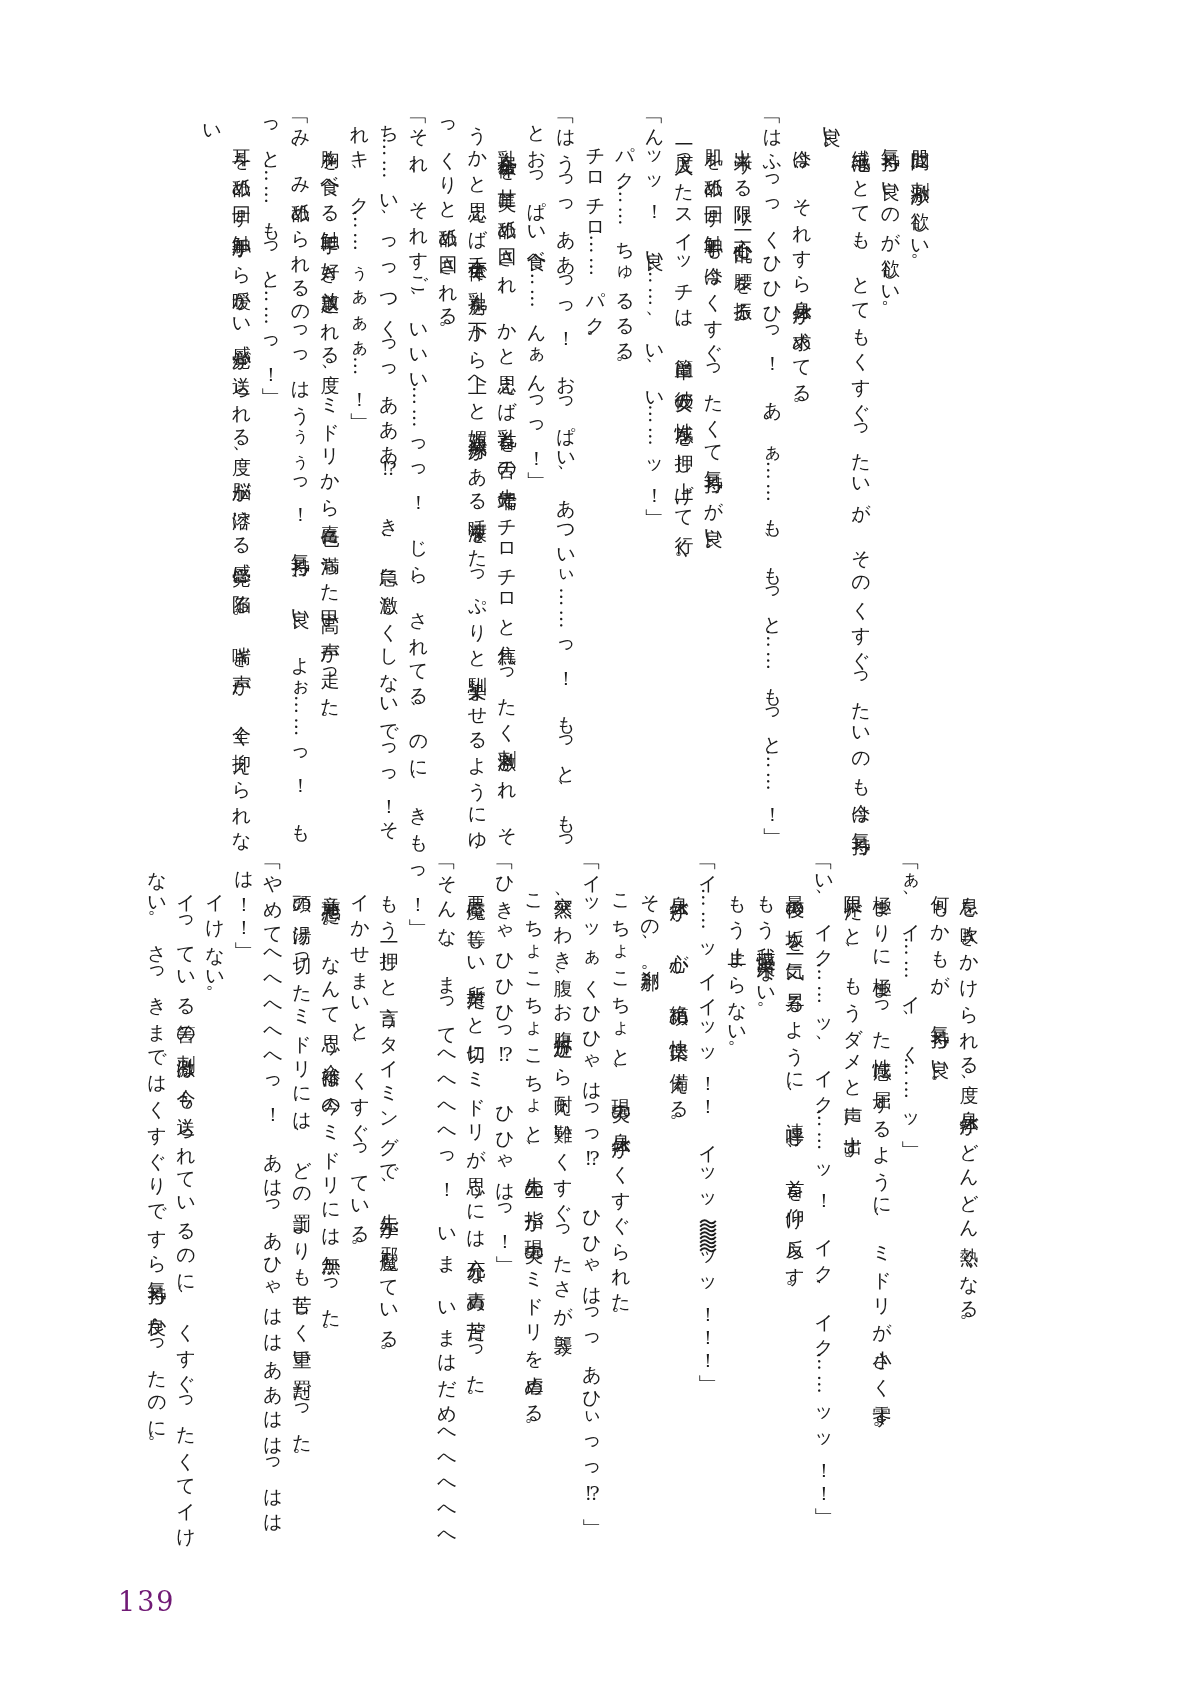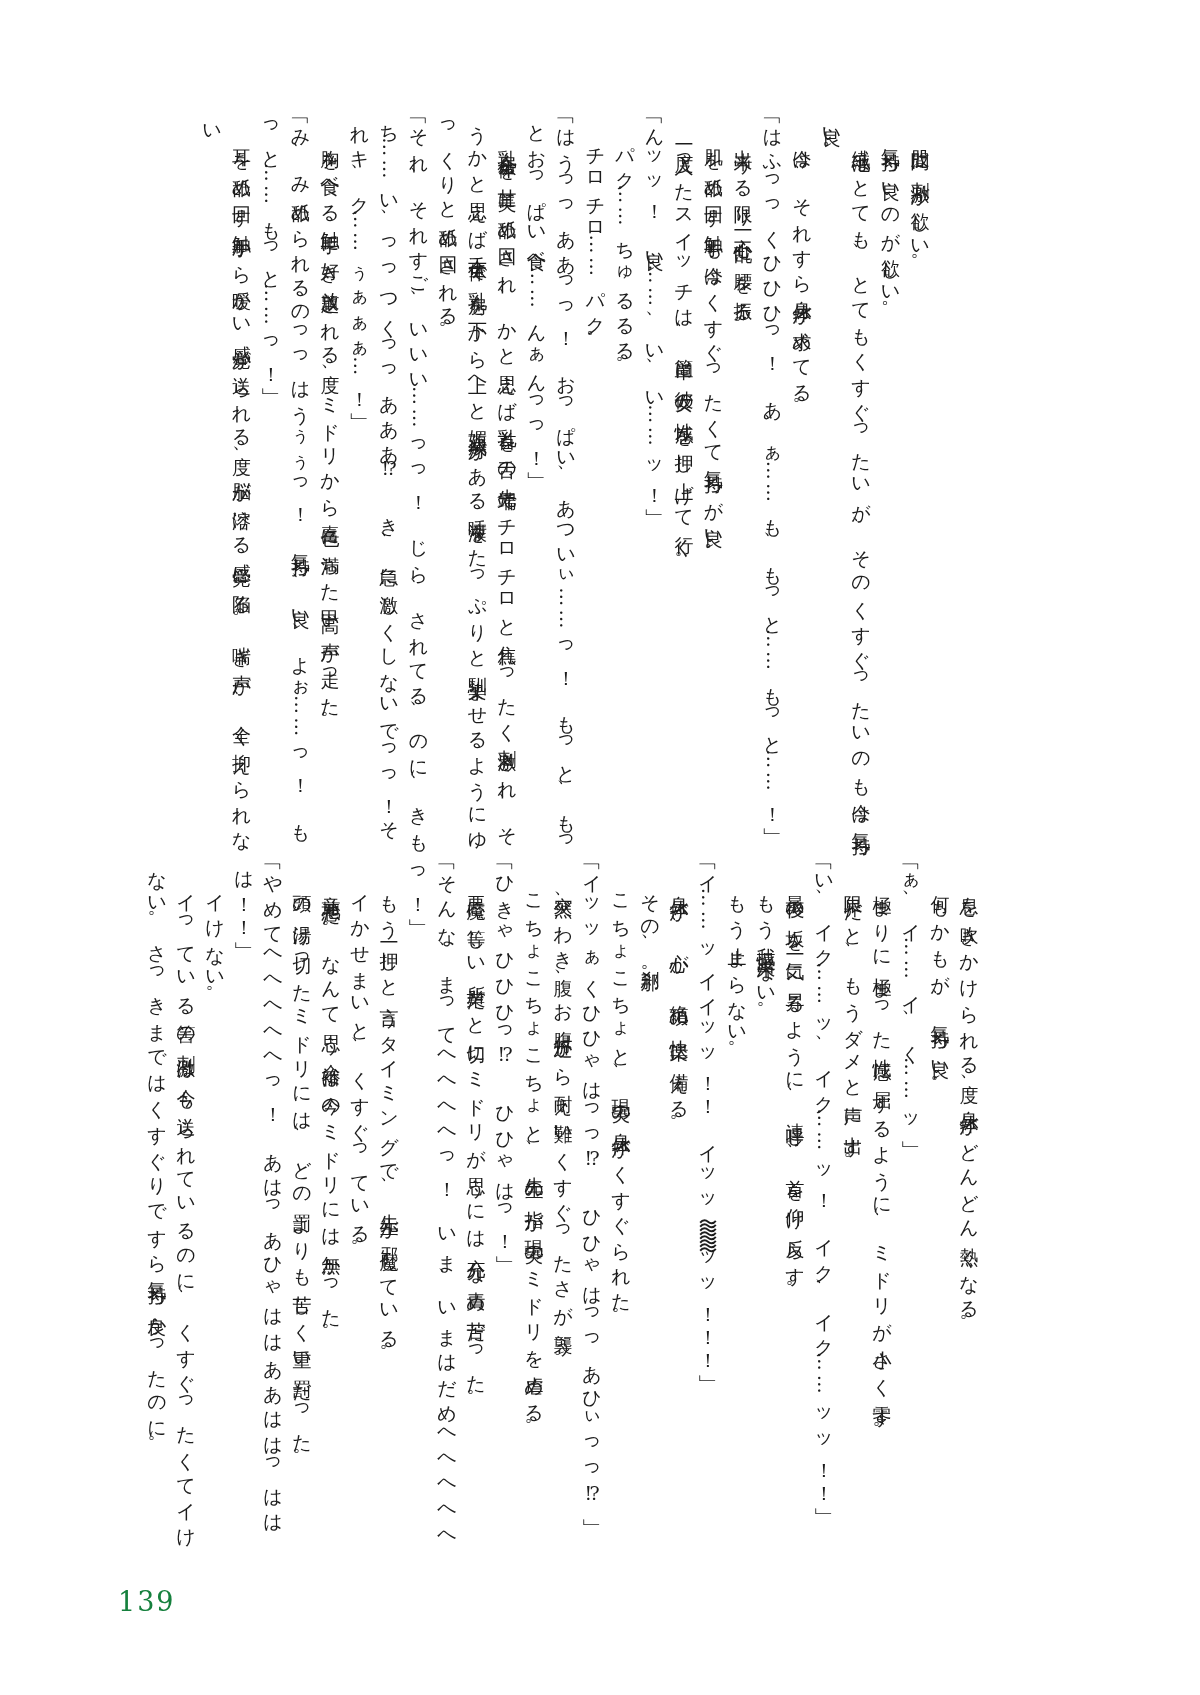--- a/index.html
+++ b/index.html
@@ -42,21 +42,21 @@
     line-height: 29px;
     letter-spacing: 4px;
   }
   .pagenum {
     position: absolute;
     left: 118px;
     top: 1586px;
     font-size: 27px;
     letter-spacing: 2px;
     writing-mode: horizontal-tb;
-    color: #15803d;
+    color: #701a75;
   }
 </style>
 </head>
 <body>
 
 <div class="tblock" id="top-block">
   <p>　股間に刺激が欲しい。</p>
   <p>　気持ち良いのが欲しい。</p>
   <p>　繊毛はとても、とてもくすぐったいが、そのくすぐったいのも今は気持ち良い。</p>
   <p>　今は、それすら身体が求めてる。</p>

